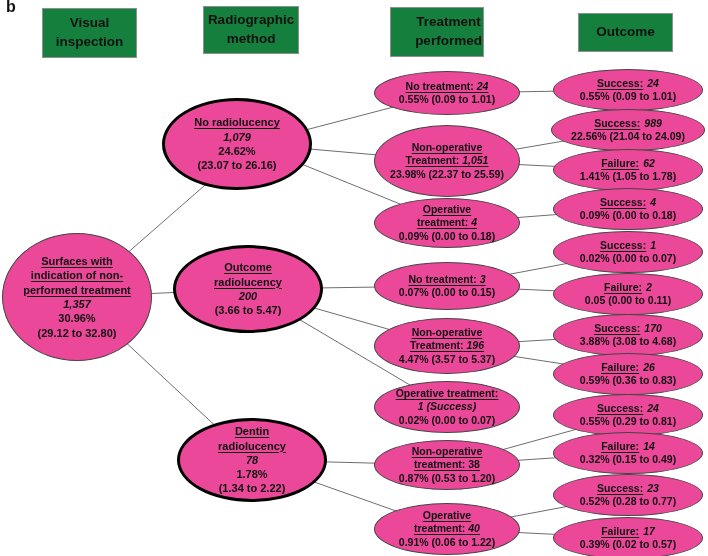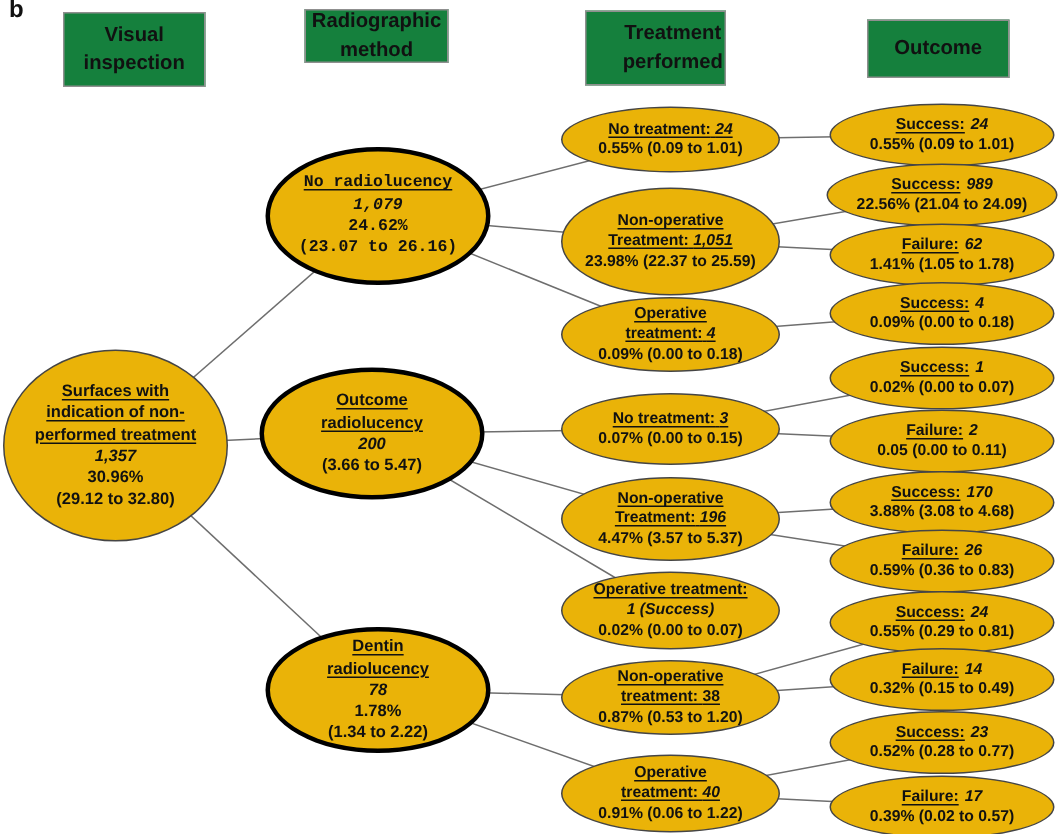--- a/index.html
+++ b/index.html
@@ -3,21 +3,21 @@
 <meta charset="utf-8">
 <style>
   html,body{margin:0;padding:0;background:#fff;}
   .canvas{position:relative;width:708px;height:556px;background:#fff;overflow:hidden;
           font-family:"Liberation Sans",sans-serif;font-weight:bold;color:#111;}
   .wires{position:absolute;left:0;top:0;z-index:0;}
   .plabel{position:absolute;left:6px;top:-2px;font-size:16px;z-index:2;}
   .hdr{position:absolute;z-index:1;background:#15803d;border:1.5px solid #8f8f8f;
        display:flex;align-items:center;justify-content:center;text-align:center;
        font-size:13.5px;line-height:1.4;box-sizing:border-box;padding:2px 6px;}
-  .node{position:absolute;z-index:1;background:#eab308;border:1.3px solid #454545;border-radius:50%;
+  .node{position:absolute;z-index:1;background:#ec4899;border:1.3px solid #454545;border-radius:50%;
         display:flex;flex-direction:column;align-items:center;justify-content:center;
         text-align:center;font-size:10.5px;line-height:1.28;padding:2px 10px;box-sizing:border-box;}
   .node.thick{border:3px solid #000;font-size:11px;line-height:1.3;}
   .vnode{font-size:11px;line-height:1.3;}
   .u{text-decoration:underline;text-underline-offset:1.5px;}
   .num{font-style:italic;}
   .ln{width:100%;}
   .nsp{margin-left:4px;}
 </style>
 </head>
@@ -51,40 +51,40 @@
       <line x1="447" y1="529" x2="628" y2="495"></line>
       <line x1="447" y1="529" x2="628" y2="538"></line>
     </g>
   </svg>
 
   <div class="plabel">b</div>
 
   <div class="hdr" style="left:42px;top:8px;width:95px;height:50px;">
       <span>Visual inspection</span>
     </div>
-  <div class="hdr" style="left:203px;top:6px;width:96px;height:36px;">
+  <div class="hdr" style="left:203px;top:6px;width:96px;height:48px;">
       <span>Radiographic method</span>
     </div>
   <div class="hdr" style="left:390px;top:7px;width:94px;height:50px;padding-left:29px;">
       <span>Treatment performed</span>
     </div>
   <div class="hdr" style="left:578px;top:13px;width:95px;height:39px;">
       <span>Outcome</span>
     </div>
 
   <div class="node vnode" style="left:2px;top:233px;width:150px;height:128px;">
     <div class="ln u">Surfaces with</div>
     <div class="ln u">indication of non-</div>
     <div class="ln u">performed treatment</div>
     <div class="ln num">1,357</div>
     <div class="ln">30.96%</div>
     <div class="ln">(29.12 to 32.80)</div>
   </div>
 
-  <div class="node thick" style="left:177px;top:98px;width:150px;height:92px;font-family:Liberation Mono, monospace;">
+  <div class="node thick" style="left:162px;top:98px;width:150px;height:92px;">
     <div class="ln u">No radiolucency</div>
     <div class="ln num">1,079</div>
     <div class="ln">24.62%</div>
     <div class="ln">(23.07 to 26.16)</div>
   </div>
 
   <div class="node thick" style="left:173px;top:245px;width:150px;height:88px;">
     <div class="ln u">Outcome</div>
     <div class="ln u">radiolucency</div>
     <div class="ln num">200</div>

